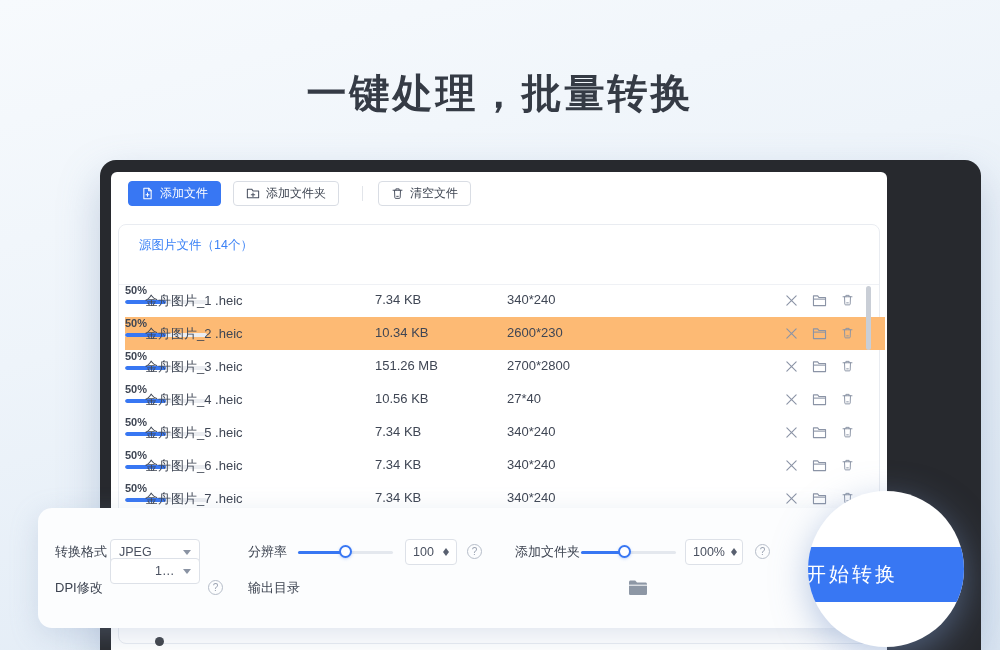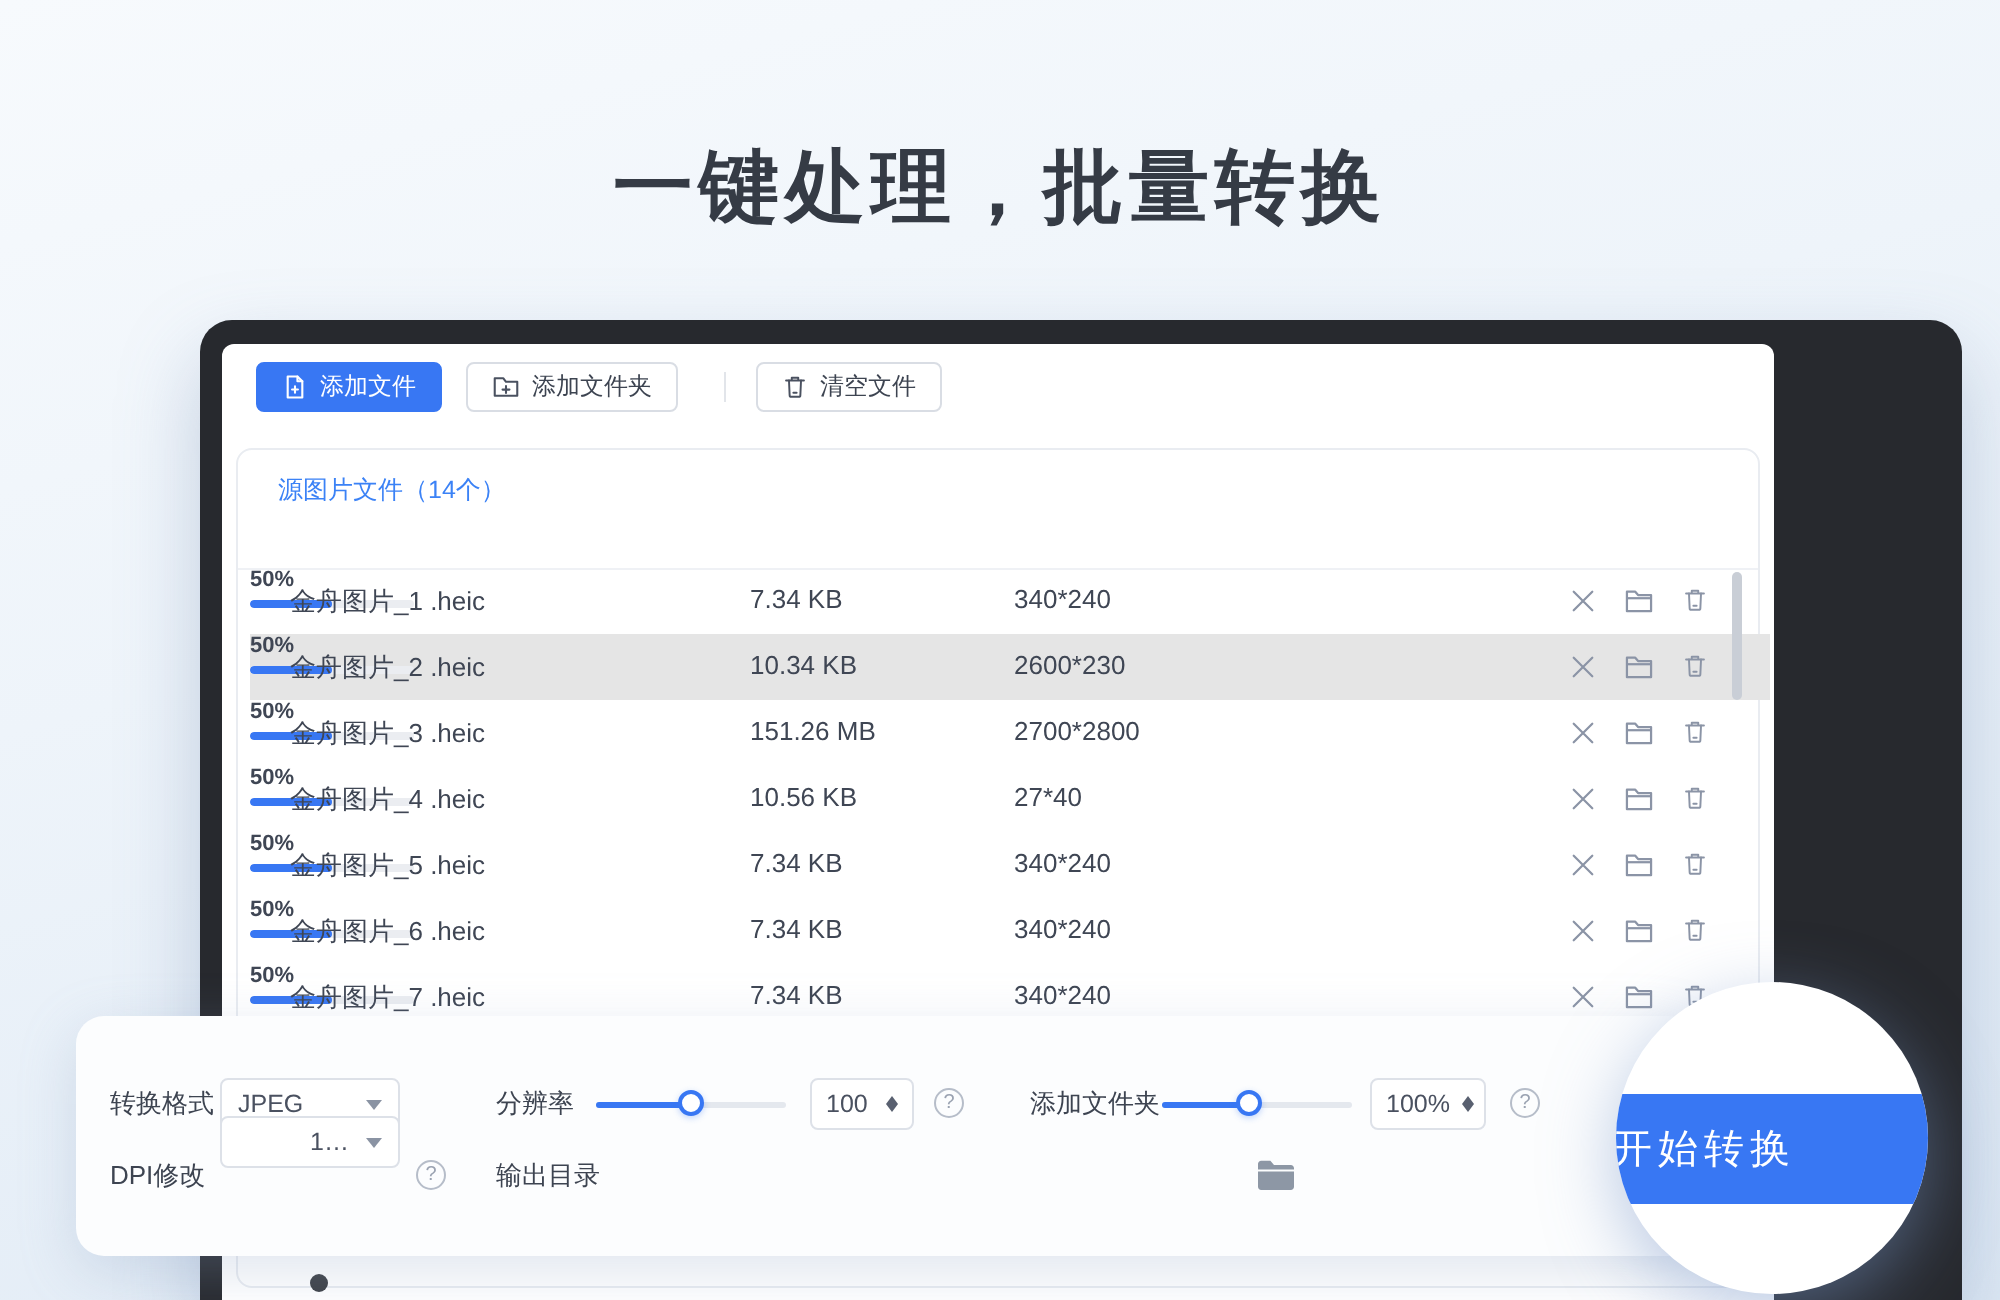--- a/index.html
+++ b/index.html
@@ -48,21 +48,21 @@
     font-size:12.5px; color:#9aa2b1; }
   .thead span { position:absolute; top:0; }
   .head-divider { position:absolute; left:0; top:59px; width:100%; height:1px; background:#eff1f5; }
   .col-name   { left:20px; }
   .col-size   { left:250px; }
   .col-dims   { left:382px; }
   .col-status { left:517px; }
   .col-ops    { left:657px; }
   .tbody { position:absolute; left:6px; top:59px; width:100%; }
   .t-row { position:relative; height:33px; font-size:13px; color:#3f4654; }
-  .t-row:nth-child(2) { background:#e5e5e5; }
+  .t-row:nth-child(2) { background:#fdba74; }
   .t-row > span { position:absolute; top:8px; }
   .t-row .col-status { top:3px; width:82px; }
   .pct { display:block; font-size:11px; font-weight:600; color:#3f4654; line-height:13px; }
   .bar { margin-top:3px; width:82px; height:4px; border-radius:2px; background:#ebedf1; overflow:hidden; }
   .fill { height:100%; background:#3877f3; border-radius:2px; }
   .t-row .col-ops { position:absolute; top:8px; display:flex; gap:12px; align-items:center; color:#8b94a6; }
   .op { width:16px; height:16px; display:inline-flex; align-items:center; justify-content:center; cursor:pointer; }
   .scrollbar { position:absolute; right:8px; top:61px; width:5px; height:230px; }
   .scroll-thumb { width:5px; height:64px; border-radius:3px; background:#c9ced6; }
   

